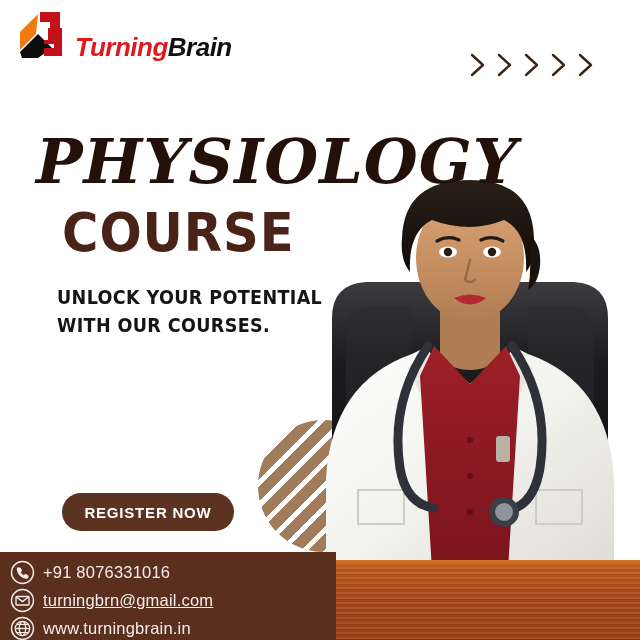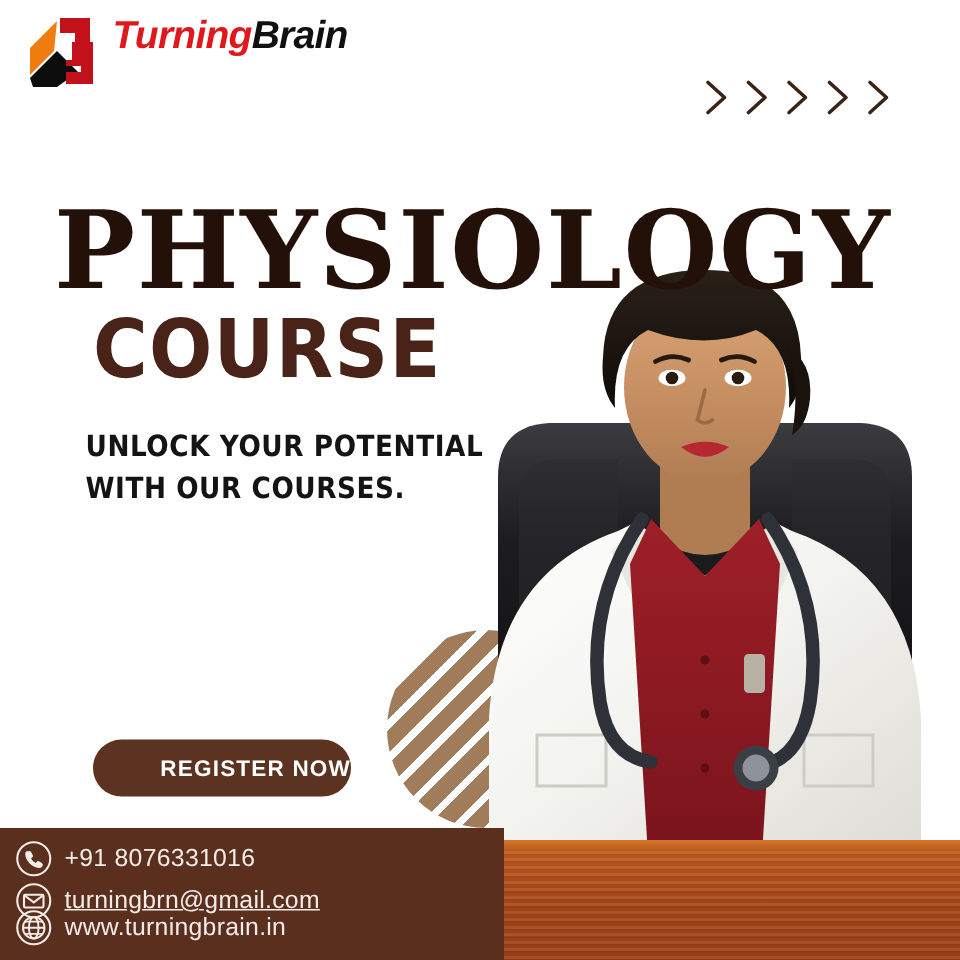--- a/index.html
+++ b/index.html
@@ -5,21 +5,21 @@
   html,body{margin:0;padding:0;}
   body{
     width:640px;height:640px;overflow:hidden;
     background:#ffffff;
     font-family:"Liberation Sans", sans-serif;
     position:relative;
   }
   .canvas{position:relative;width:640px;height:640px;background:#fff;overflow:hidden;}
 
   
-  .logo-wrap{position:absolute;left:14px;top:10px;display:flex;align-items:flex-start;gap:9px;}
+  .logo-wrap{position:absolute;left:14px;top:10px;display:flex;align-items:flex-end;gap:9px;}
   .logo-mark{position:relative;width:52px;height:50px;}
   .logo-mark svg{display:block;}
   .logo-text{font-size:26px;font-weight:bold;font-style:italic;letter-spacing:-0.5px;white-space:nowrap;line-height:1;}
   .logo-text .t1{color:#e0181b;}
   .logo-text .t2{color:#101010;}
 
   
   .chevrons{position:absolute;left:466px;top:52px;display:flex;gap:3px;}
   .chevrons svg{display:block;}
 
@@ -27,22 +27,22 @@
   .photo{position:absolute;left:300px;top:140px;width:340px;height:430px;}
   .stripe-circle{
     position:absolute;left:258px;top:420px;width:132px;height:132px;border-radius:50%;
     background:repeating-linear-gradient(-45deg,#a17c5b 0px,#a17c5b 11px,#ffffff 11px,#ffffff 16px);
   }
 
   
   .h-physiology{
     position:absolute;left:36px;top:131px;
     font-family:"DejaVu Serif", serif;
-    font-weight:bold;
-    font-size:72px;line-height:1;letter-spacing:1px;
+    font-weight:bold;font-style:italic;
+    font-size:62px;line-height:1;letter-spacing:1px;
     color:#231008;white-space:nowrap;
   }
   .h-course{
     position:absolute;left:62px;top:206px;
     font-family:"DejaVu Sans", sans-serif;
     font-weight:bold;font-size:54px;line-height:1;
     letter-spacing:1px;color:#4a2318;
     transform:scaleX(0.92);transform-origin:left center;
     white-space:nowrap;
   }
@@ -66,36 +66,36 @@
     width:6px;height:6px;border-radius:50%;background:#101010;
   }
 
   
   .btn-register{
     position:absolute;left:62px;top:493px;
     width:172px;height:38px;border:none;border-radius:19px;
     background:#5c3220;color:#ffffff;
     font-family:"Liberation Sans", sans-serif;
     font-size:15px;font-weight:bold;letter-spacing:0.8px;
-    cursor:pointer;padding:0;text-align:right;
+    cursor:pointer;padding:0;
   }
 
   
   .footer{
     position:absolute;left:0;top:552px;width:336px;height:88px;
     background:#5a2f1e;
   }
   .contact-row{
     position:absolute;left:10px;display:flex;align-items:center;gap:8px;
     color:#f4ece8;font-size:16.5px;white-space:nowrap;letter-spacing:0.2px;
   }
   .contact-row .ic{flex:0 0 auto;display:block;}
   .r1{top:8px;}
   .r2{top:36px;text-decoration:underline;}
-  .r3{top:54px;}
+  .r3{top:64px;}
 
   
   .desk{
     position:absolute;left:300px;top:560px;width:340px;height:80px;
     background:
       repeating-linear-gradient(0deg,
         rgba(0,0,0,0.10) 0px, rgba(0,0,0,0.10) 1px,
         rgba(255,255,255,0.07) 1px, rgba(255,255,255,0.07) 3px,
         rgba(0,0,0,0.05) 3px, rgba(0,0,0,0.05) 5px),
       linear-gradient(180deg,#c5601f 0%,#b9551c 22%,#a8481a 55%,#9c4016 100%);

